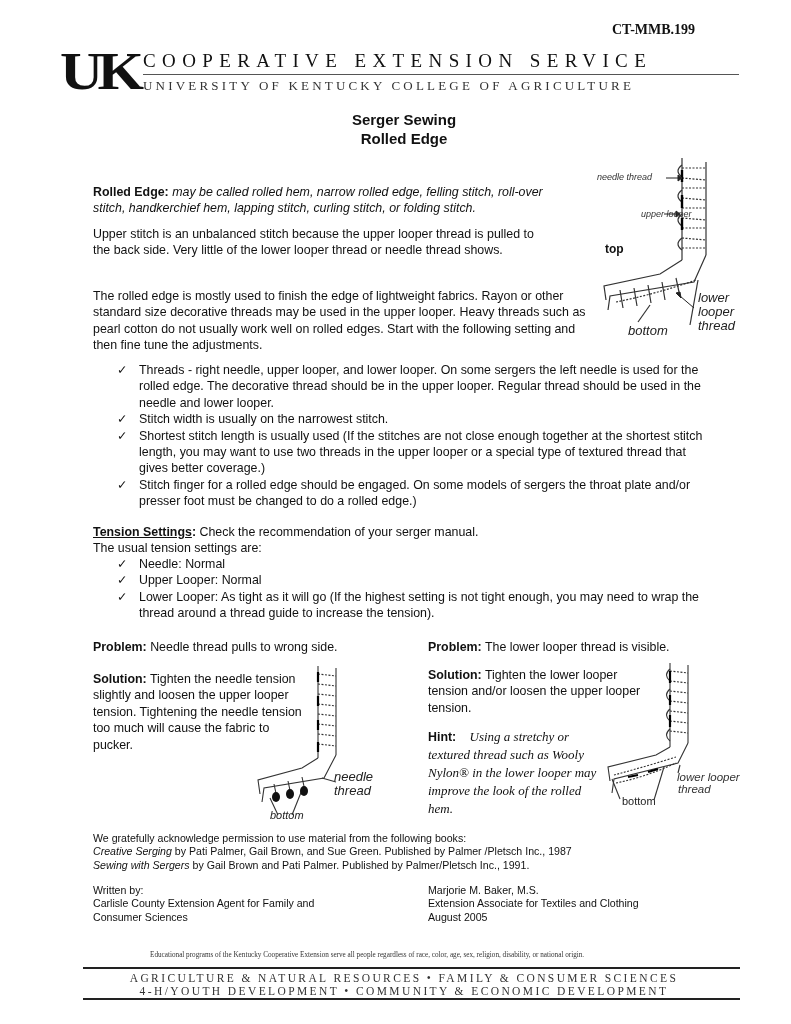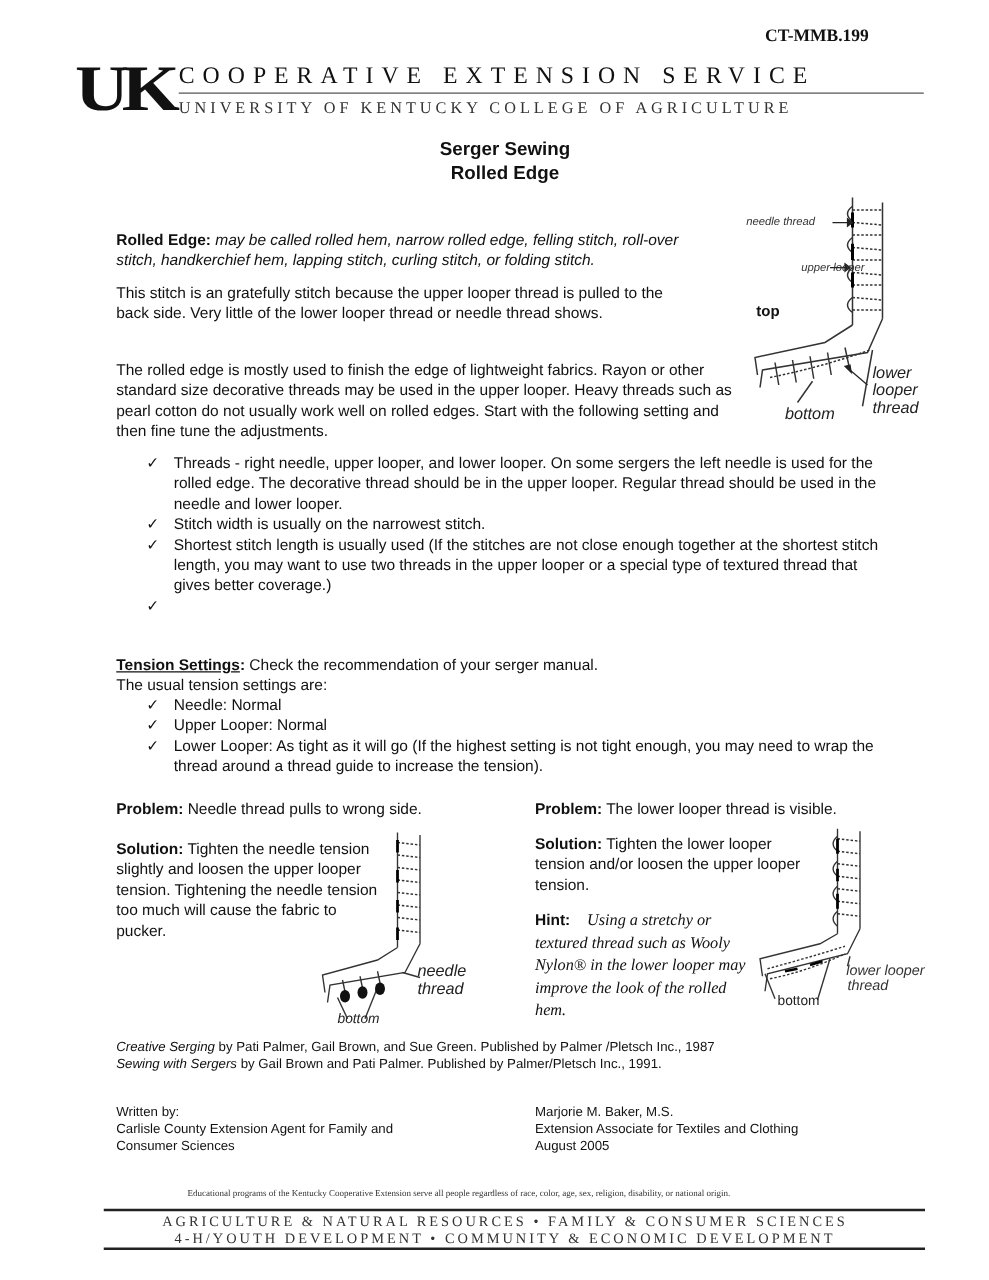--- a/index.html
+++ b/index.html
@@ -39,21 +39,21 @@
 
 <div class="abs title">
   <div>Serger Sewing</div>
   <div>Rolled Edge</div>
 </div>
 
 <div class="abs p" style="left:93px; top:164px; width:470px;margin-top:20px;">
   <span class="b">Rolled Edge:</span>
   <span class="i">may be called rolled hem, narrow rolled edge, felling stitch, roll-over stitch, handkerchief hem, lapping stitch, curling stitch, or folding stitch.</span>
 </div>
-<div class="abs p" style="left:93px; top:226px; width:450px;">This stitch is an gratefully stitch because the upper looper thread is pulled to the back side.  Very little of the lower looper thread or needle thread shows.</div>
+<div class="abs p" style="left:93px; top:226px; width:450px;">Upper stitch is an unbalanced stitch because the upper looper thread is pulled to the back side.  Very little of the lower looper thread or needle thread shows.</div>
 <div class="abs p" style="left:93px; top:288px; width:498px;">The rolled edge is mostly used to finish the edge of lightweight fabrics.  Rayon or other standard size decorative threads may be used in the upper looper. Heavy threads such as pearl cotton do not usually work well on rolled edges. Start with the following setting and then fine tune the adjustments.</div>
 
 <div class="abs" style="left:590px; top:150px; width:180px; height:195px;">
   <svg class="fig" width="180" height="195">
     <g stroke="#333" fill="none" stroke-width="1.2">
       <line x1="116" y1="12" x2="116" y2="105"></line>
       <line x1="92" y1="8" x2="92" y2="110"></line>
       <path d="M92 15 q-8 6 0 12 M92 40 q-8 6 0 12 M92 64 q-8 6 0 12 M92 88 q-8 6 0 12"></path>
       <path d="M92 18 l24 0 M92 28 l24 2 M92 38 l24 0 M92 48 l24 2 M92 58 l24 0 M92 68 l24 2 M92 78 l24 0 M92 88 l24 2 M92 98 l24 0" stroke-dasharray="2 1.5"></path>
       <path d="M116 105 L104 132 L20 146 L18 160"></path>
@@ -85,21 +85,21 @@
     <div>looper</div>
     <div>thread</div>
   </div>
   <div class="abs fig-label-lg" style="left:38px; top:174px;">bottom</div>
 </div>
 
 <ul class="abs checks" style="left:117px; top:362px; width:600px;">
   <li><span class="chk">✓</span><span>Threads - right needle, upper looper, and lower looper.  On some sergers the left needle is used for the rolled edge.  The decorative thread should be in the upper looper.  Regular thread should be used in the needle and lower looper.</span></li>
   <li><span class="chk">✓</span><span>Stitch width is usually on the narrowest stitch.</span></li>
   <li><span class="chk">✓</span><span>Shortest stitch length is usually used (If the stitches are not close enough together at the shortest stitch length, you may want to use two threads in the upper looper or a special type of textured thread that gives better coverage.)</span></li>
-  <li><span class="chk">✓</span></li>
+  <li><span class="chk">✓</span><span>Stitch finger for a rolled edge should be engaged.  On some models of sergers the throat plate and/or presser foot must be changed to do a rolled edge.)</span></li>
 </ul>
 
 <div class="abs p" style="left:93px; top:524px; width:620px;">
   <span class="b u">Tension Settings</span><span class="b">:</span><span> Check the recommendation of your serger manual.</span>
 </div>
 <div class="abs p" style="left:93px; top:540px;">The usual tension settings are:</div>
 <ul class="abs checks" style="left:117px; top:556px; width:600px;">
   <li><span class="chk">✓</span><span>Needle: Normal</span></li>
   <li><span class="chk">✓</span><span>Upper Looper: Normal</span></li>
   <li><span class="chk">✓</span><span>Lower Looper: As tight as it will go (If the highest setting is not tight enough, you may need to wrap the thread around a thread guide to increase the tension).</span></li>
@@ -175,20 +175,21 @@
     </g>
   </svg>
   <div class="abs fig-label" style="left:77px; top:116px; font-size:11.5px; line-height:12px;">
     <div>lower looper</div>
     <div style="padding-left:1px;">thread</div>
   </div>
   <div class="abs fig-label-lg" style="left:22px; top:139px; font-size:11px; font-style:normal;">bottom</div>
 </div>
 
 <div class="abs small" style="left:93px; top:832px; width:560px;">
+  <div>We gratefully acknowledge permission to use material from the following books:</div>
   <div><span class="i">Creative Serging</span><span> by Pati Palmer, Gail Brown, and Sue Green. Published by Palmer /Pletsch Inc., 1987</span></div>
   <div><span class="i">Sewing with Sergers</span><span> by Gail Brown and Pati Palmer. Published by Palmer/Pletsch Inc., 1991.</span></div>
 </div>
 
 <div class="abs small" style="left:93px; top:884px; width:300px;">
   <div>Written by:</div>
   <div>Carlisle County Extension Agent for Family and</div>
   <div>Consumer Sciences</div>
 </div>
 <div class="abs small" style="left:428px; top:884px; width:300px;">

